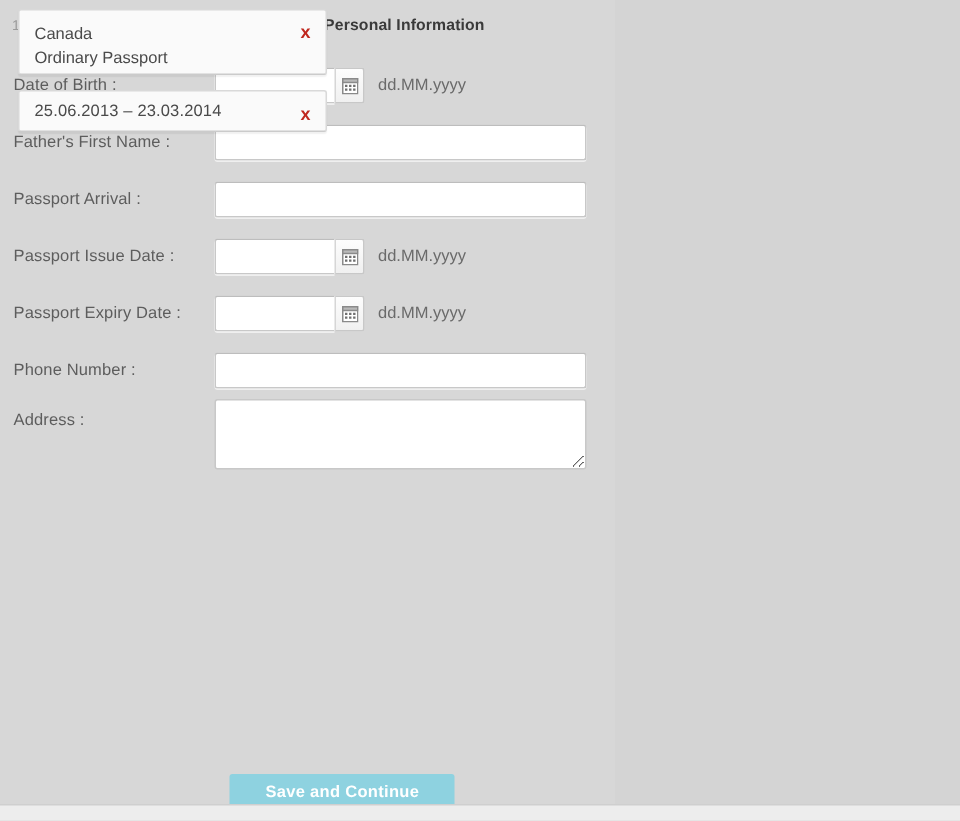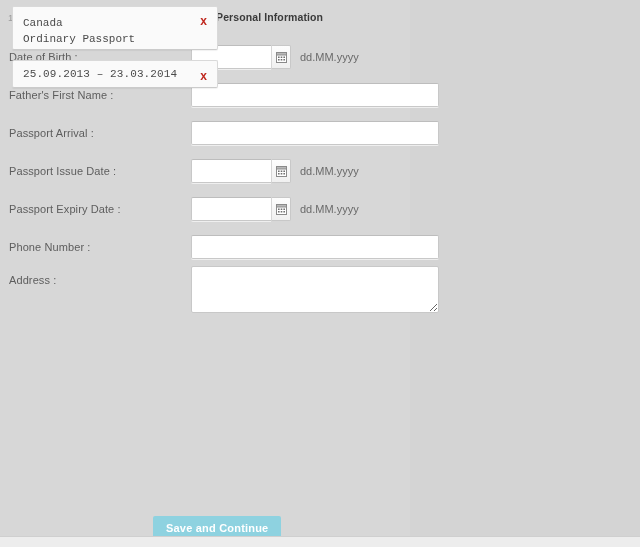--- a/index.html
+++ b/index.html
@@ -94,21 +94,20 @@
     font-size: 11px;
     color: #5d5d5d;
     letter-spacing: 0.1px;
     white-space: nowrap;
   }
   .fieldwrap {
     position: absolute;
     left: 143px;
     display: flex;
     align-items: center;
-    margin-left: 48px;
   }
 
   .txt {
     width: 248px;
     height: 24px;
     box-sizing: border-box;
     background: #ffffff;
     border: 1px solid #c8c8c8;
     border-top-color: #bdbdbd;
     border-radius: 2px;
@@ -178,21 +177,21 @@
   }
   .btn-save {
     background: #8ed2e0;
     border: none;
     border-radius: 2px;
     color: #ffffff;
     font-family: "Liberation Sans", sans-serif;
     font-size: 11px;
     font-weight: bold;
     letter-spacing: 0.2px;
-    padding: 0 13px;
+    padding: 0 24px;
     height: 25px;
     line-height: 25px;
     cursor: pointer;
   }
 
   
   .panel {
     position: absolute;
     left: 12px;
     width: 206px;
@@ -204,21 +203,20 @@
     box-shadow: 0 1px 1px rgba(0,0,0,0.06);
     padding: 8px 10px;
   }
   .panel.nationality { top: 6px; height: 44px; }
   .panel.dates { top: 60px; height: 28px; display: flex; align-items: center; }
   .panel .ptext {
     font-size: 11px;
     color: #4a4a4a;
     line-height: 16px;
     white-space: nowrap;
-    font-family: Liberation Mono, monospace;
   }
   .panel .remove {
     position: absolute;
     right: 8px;
     top: 6px;
     color: #c0281f;
     font-weight: bold;
     font-size: 12px;
     line-height: 12px;
     cursor: pointer;
@@ -347,19 +345,19 @@
     <button class="btn-save">Save and Continue</button>
   </div>
 
   <div class="panel nationality">
     <div class="ptext">Canada</div>
     <div class="ptext">Ordinary Passport</div>
     <button class="remove">x</button>
   </div>
 
   <div class="panel dates">
-    <div class="ptext">25.09.2013 – 23.03.2014</div>
+    <div class="ptext">25.06.2013 – 23.03.2014</div>
     <button class="remove">x</button>
   </div>
 
   <div class="footer-strip"></div>
 
 </div>
 
 </body></html>

